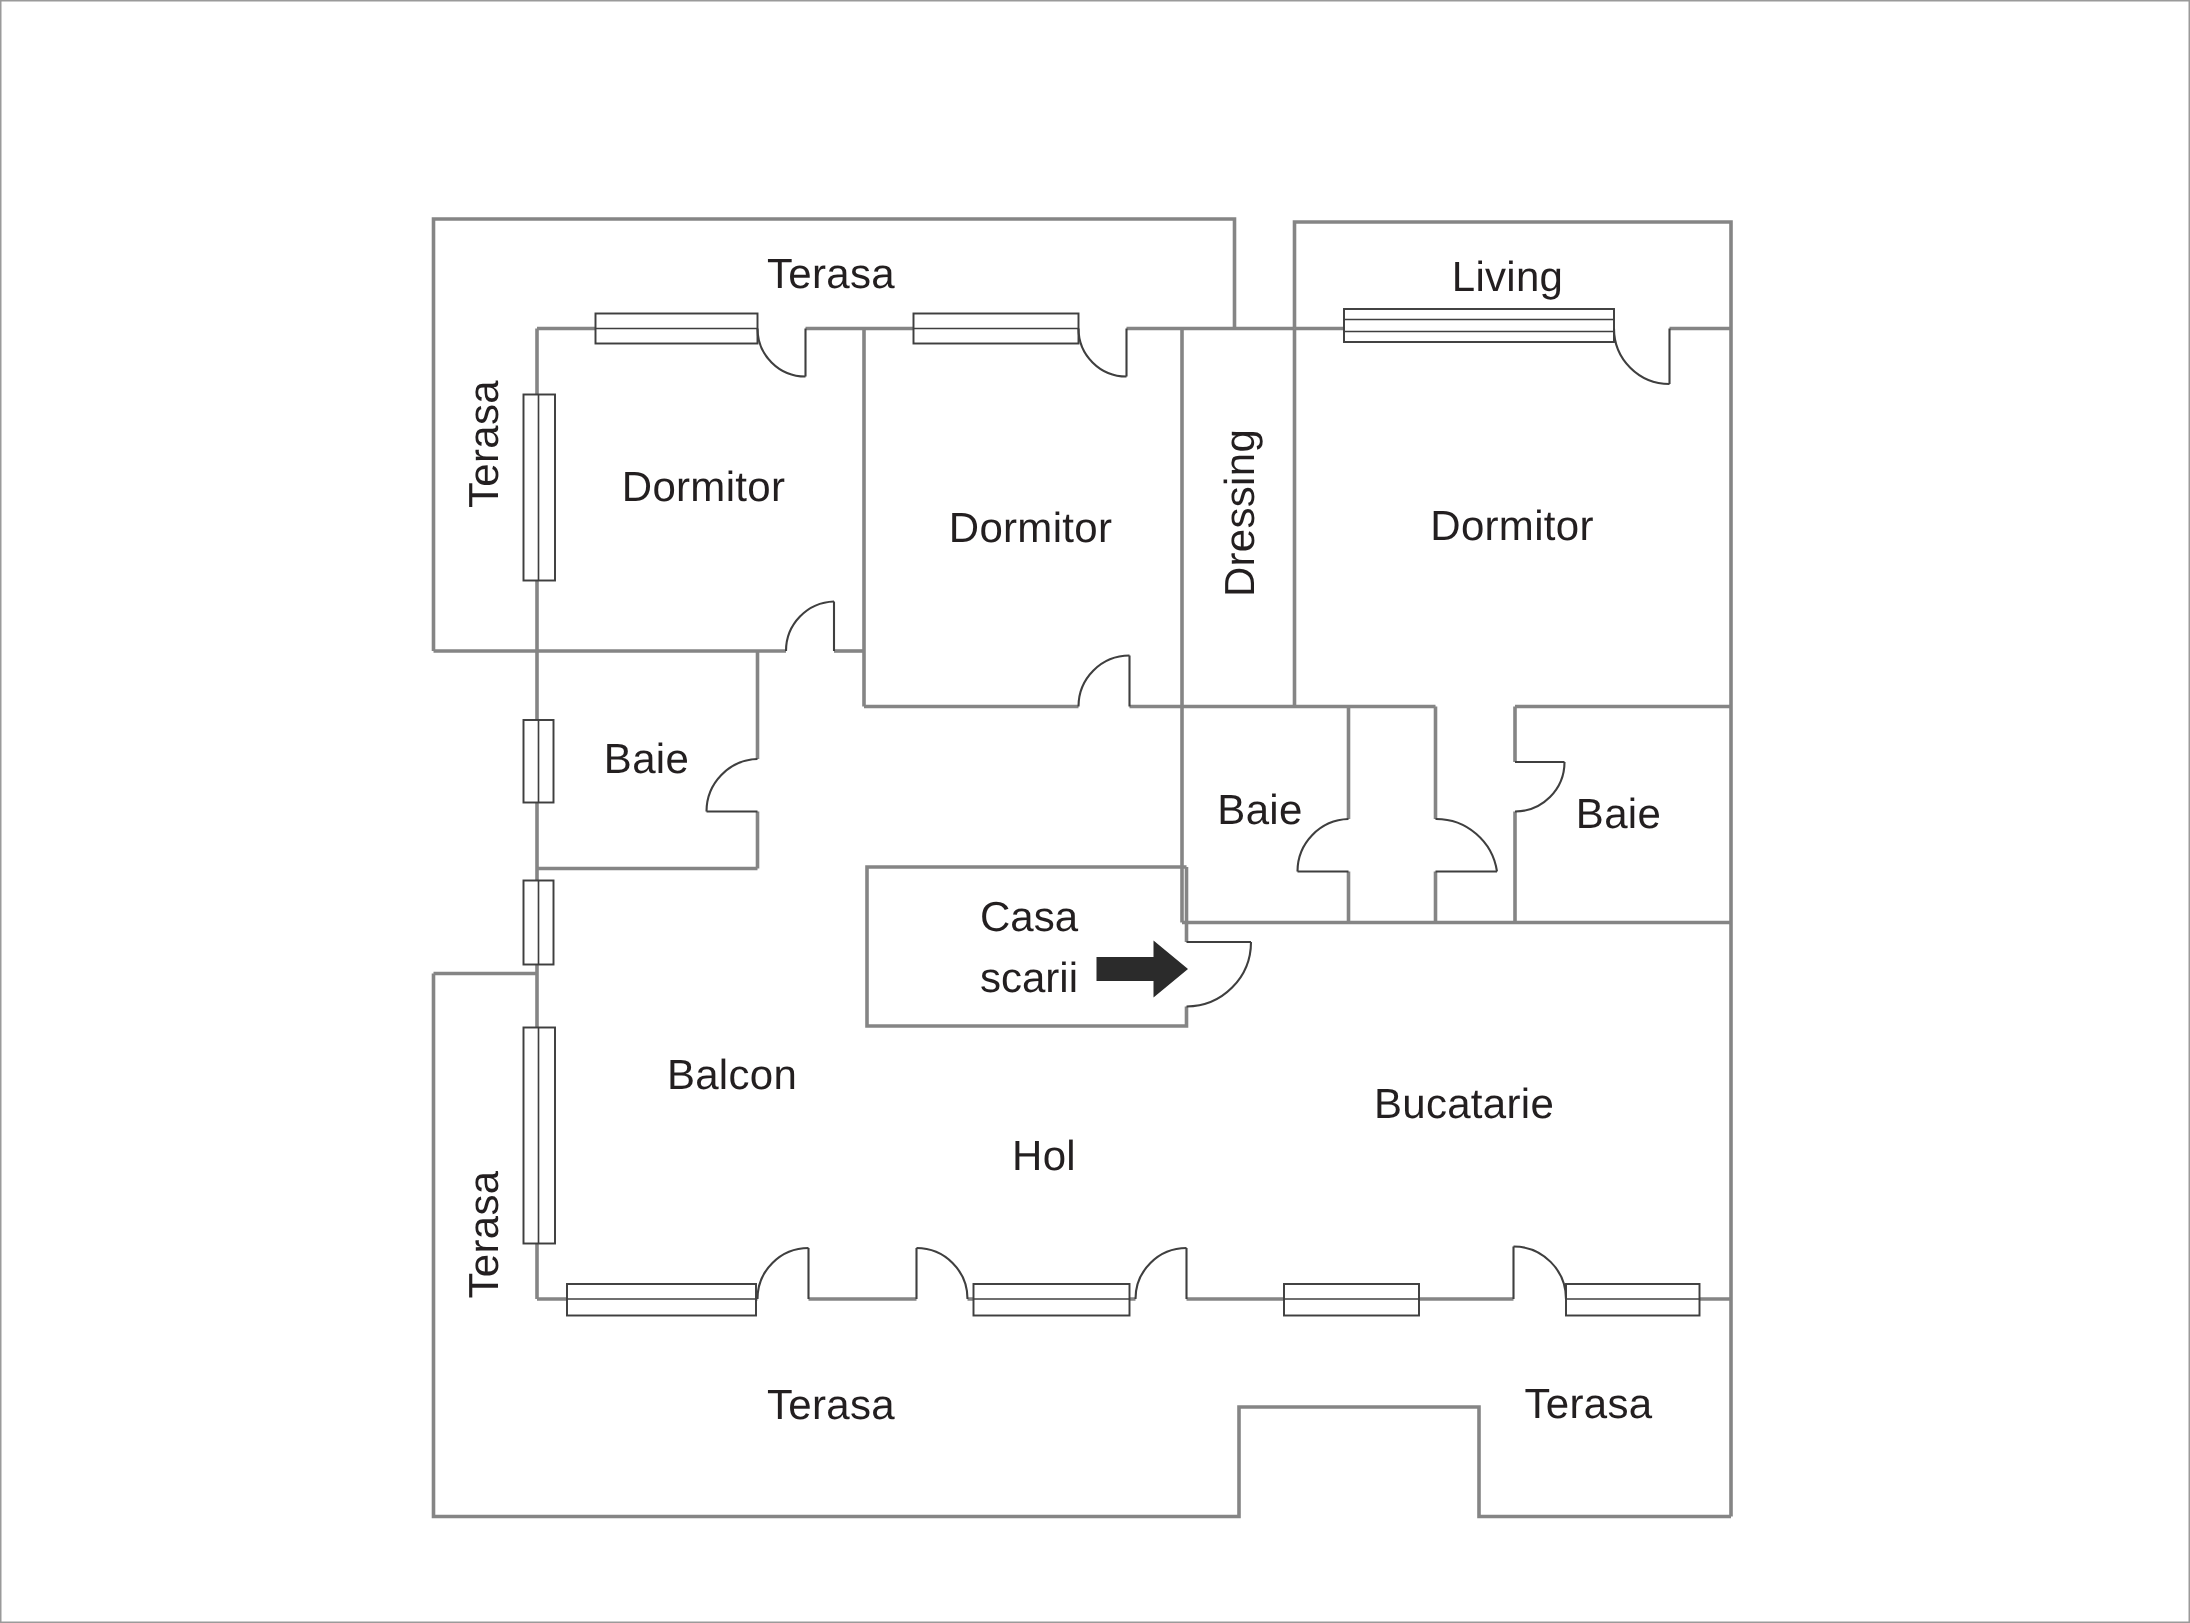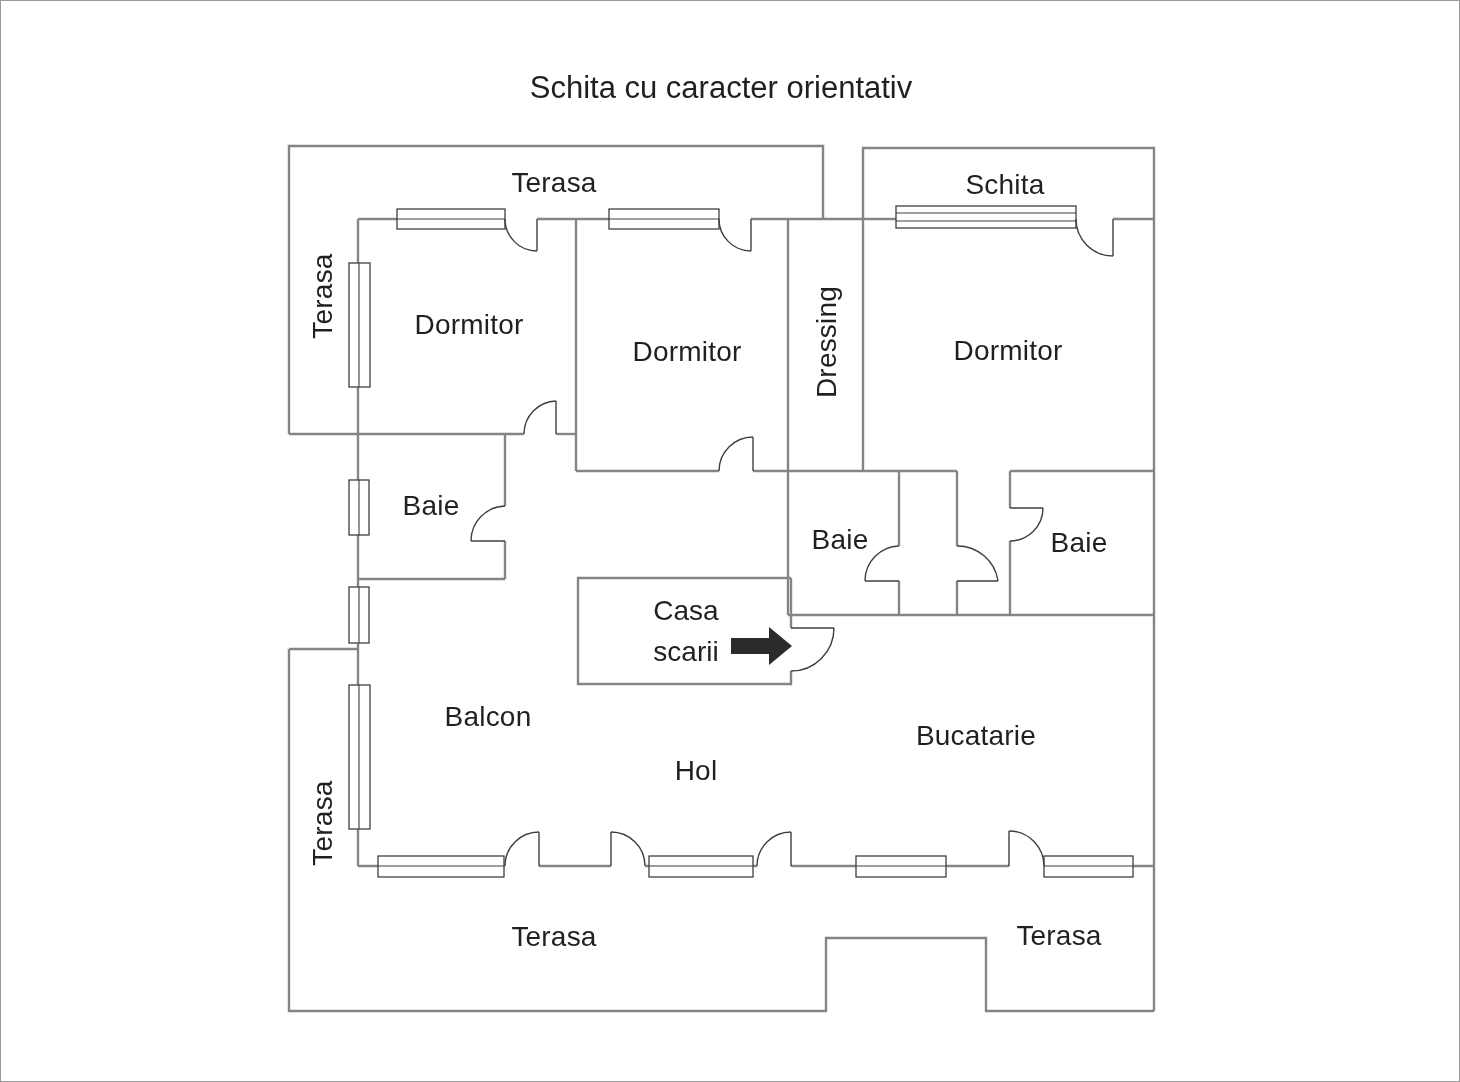--- a/index.html
+++ b/index.html
@@ -18,21 +18,20 @@
   .title{position:absolute;transform:translate(-50%,-50%);color:var(--text-color,#231f20);
          font-size:31px;white-space:nowrap;}
   .casa{position:absolute;transform:translate(-50%,-50%);color:var(--text-color,#231f20);
         font-size:28px;line-height:1.45;}
 </style>
 </head>
 <body>
 
 <div class="canvas">
 
-  <div class="title" style="left:720px;top:87px;">Schita cu caracter orientativ</div>
 
   <svg width="1458" height="1080" viewBox="0 0 1458 1080">
 
     <g>
       <path class="wall" d="M288,433 L288,145 L822,145 L822,218"></path>
       <path class="wall" d="M862,218 L862,147 L1153,147 L1153,1010"></path>
       <path class="wall" d="M288,648 L288,1010 L825,1010 L825,937 L985,937 L985,1010 L1153,1010"></path>
       <path class="wall" d="M288,648 L357,648"></path>
     </g>
 
@@ -184,21 +183,21 @@
       <g>
           <path class="thin" d="M1008,865 L1008,830"></path>
           <path class="thin" d="M1008,830 A35,35 0 0 1 1043,865"></path>
         </g>
     </g>
 
     <polygon class="arrow" points="730,637 768,637 768,626 791,645 768,664 768,653 730,653"></polygon>
   </svg>
 
   <div class="lbl" style="left:553px;top:182px;">Terasa</div>
-  <div class="lbl" style="left:1004px;top:184px;">Schita</div>
+  <div class="lbl" style="left:1004px;top:184px;">Living</div>
   <div class="lbl vert" style="left:322px;top:295px;">Terasa</div>
   <div class="lbl" style="left:468px;top:324px;">Dormitor</div>
   <div class="lbl" style="left:686px;top:351px;">Dormitor</div>
   <div class="lbl vert" style="left:826px;top:341px;">Dressing</div>
   <div class="lbl" style="left:1007px;top:350px;">Dormitor</div>
   <div class="lbl" style="left:430px;top:505px;">Baie</div>
   <div class="lbl" style="left:839px;top:539px;">Baie</div>
   <div class="lbl" style="left:1078px;top:542px;">Baie</div>
   <div class="casa" style="left:685px;top:631px;"><span>Casa</span><br><span>scarii</span></div>
   <div class="lbl" style="left:487px;top:716px;">Balcon</div>

